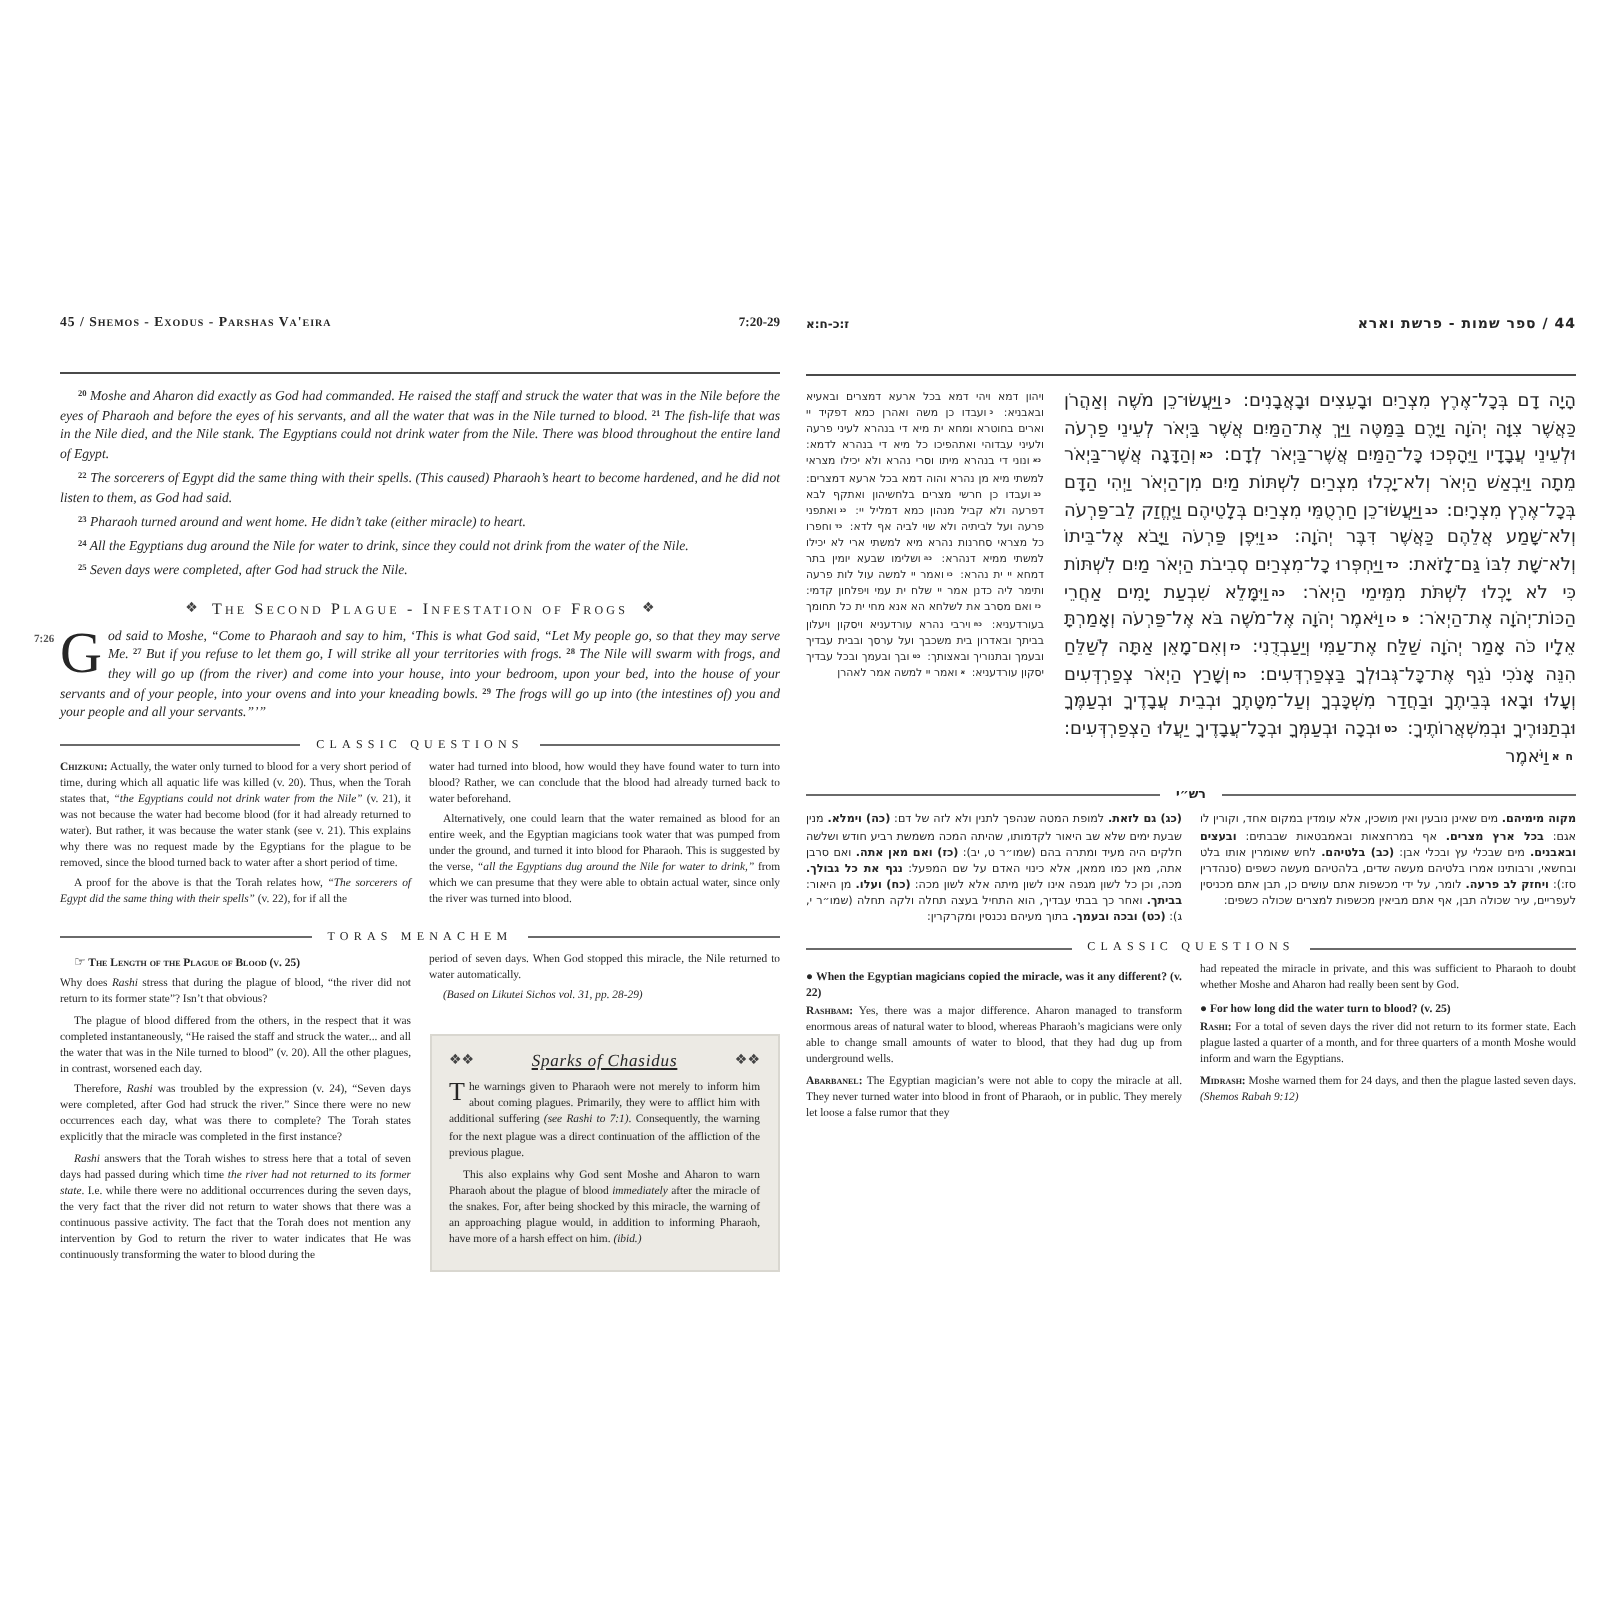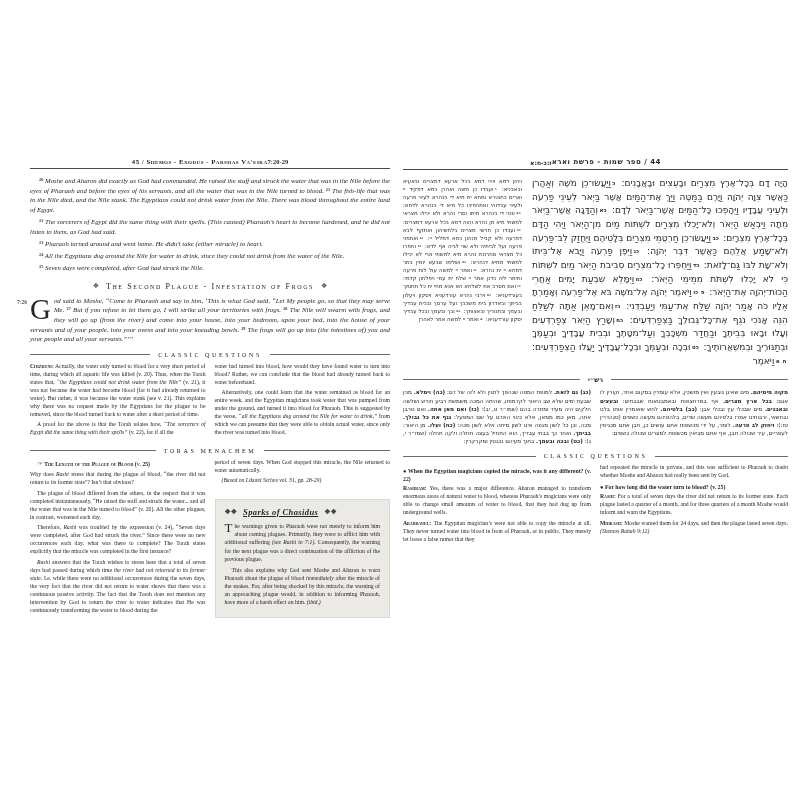--- a/index.html
+++ b/index.html
@@ -3,22 +3,22 @@
 <meta charset="utf-8">
 <style>
   html,body{margin:0;padding:0;}
   body{width:800px;height:800px;background:#ffffff;position:relative;
        font-family:"Liberation Serif",serif;color:#262626;overflow:hidden;}
   .page{position:absolute;top:158px;background:#fff;}
   #left-page{left:30px;width:360px;}
   #right-page{left:403px;width:385px;}
 
   
-  .pg-head{display:flex;justify-content:center;align-items:flex-end;
-           border-bottom:1px solid #4a4a4a;padding-bottom:3px;font-size:6.8px;}
+  .pg-head{display:flex;justify-content:space-between;align-items:flex-end;
+           border-bottom:1px solid #4a4a4a;padding-bottom:21px;font-size:6.8px;}
   .pg-head .ht{font-variant:small-caps;font-weight:bold;letter-spacing:.5px;}
   .pg-head .hr{font-weight:bold;font-size:6.5px;}
   .heb .pg-head .ht{font-family:"DejaVu Sans",sans-serif;font-variant:normal;font-size:7px;}
   .heb .pg-head .hr{font-family:"DejaVu Sans",sans-serif;font-size:6px;}
 
   
   .verses{margin-top:7px;}
   .verses p{margin:0 0 2.5px;font-style:italic;font-size:6.8px;line-height:1.42;
             text-align:justify;text-indent:9px;}
   sup{font-style:normal;font-size:4.3px;vertical-align:2px;font-weight:bold;color:#333;}
@@ -44,21 +44,21 @@
   .cq p.np{text-indent:0;}
   .cq p.q{text-indent:0;font-weight:bold;font-size:5.8px;margin:3px 0 2px;}
   .lead{font-variant:small-caps;font-weight:bold;}
   .it{font-style:italic;}
 
   .tm-head{font-size:6.2px;font-weight:bold;font-variant:small-caps;margin:0 0 3px;}
   .hand{font-weight:normal;font-size:6.5px;}
   .attr{text-align:right;font-size:5px;font-style:italic;margin:2px 0 0;}
 
   .sparks{background:#eceae4;border:1px solid #d9d7d0;padding:7px 9px 8px;margin-top:14px;}
-  .sparks-title{display:flex;justify-content:flex-start;align-items:center;gap:6px;margin-bottom:5px;font-weight:bold;}
+  .sparks-title{display:flex;justify-content:space-between;align-items:center;gap:6px;margin-bottom:5px;}
   .sparks-title .st{font-style:italic;font-size:8.5px;text-decoration:underline;letter-spacing:.4px;}
   .sparks p{font-size:5.7px;line-height:1.42;text-align:justify;margin:0 0 3px;text-indent:7px;}
   .sparks p.np{text-indent:0;}
   .sdrop{float:left;font-size:13px;line-height:11px;padding-right:2px;font-style:normal;}
 
   
   .heb{direction:rtl;}
   .heb-body{display:flex;gap:10px;margin-top:7px;}
   .torah{width:256px;font-family:"DejaVu Sans",sans-serif;font-size:9px;line-height:1.52;text-align:justify;}
   .torah p,.targum p,.rashi p{margin:0;}

